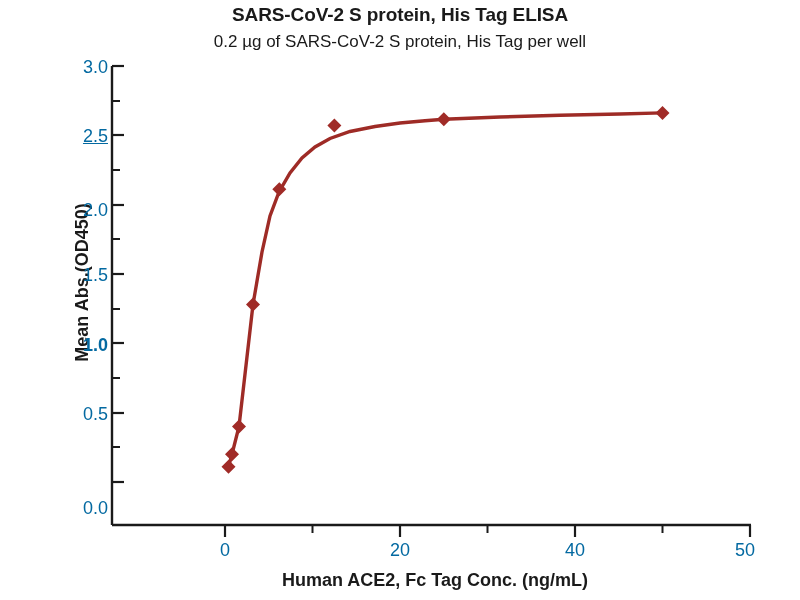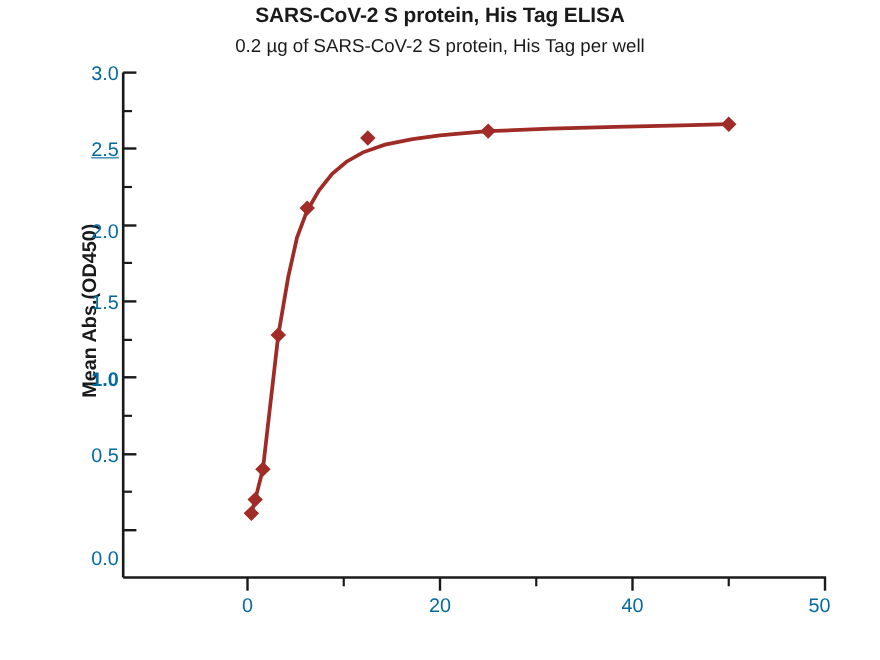--- a/index.html
+++ b/index.html
@@ -90,20 +90,21 @@
 </style>
 </head>
 <body>
 
 <div id="figure">
 
   <div class="title">SARS-CoV-2 S protein, His Tag ELISA</div>
   <div class="subtitle">0.2 µg of SARS-CoV-2 S protein, His Tag per well</div>
 
   <div class="ylabel">Mean Abs.(OD450)</div>
+  <div class="xlabel">Human ACE2, Fc Tag Conc. (ng/mL)</div>
 
   <div class="tick-label ytick-label" style="left:62px; top:57px;">3.0</div>
   <div class="tick-label ytick-label" style="left:62px; top:126px;text-decoration:underline;">2.5</div>
   <div class="tick-label ytick-label" style="left:62px; top:200px;">2.0</div>
   <div class="tick-label ytick-label" style="left:62px; top:265px;">1.5</div>
   <div class="tick-label ytick-label" style="left:62px; top:335px;font-weight:bold;">1.0</div>
   <div class="tick-label ytick-label" style="left:62px; top:404px;">0.5</div>
   <div class="tick-label ytick-label" style="left:62px; top:498px;">0.0</div>
 
   <div class="tick-label xtick-label" style="left:195px; top:540px;">0</div>

